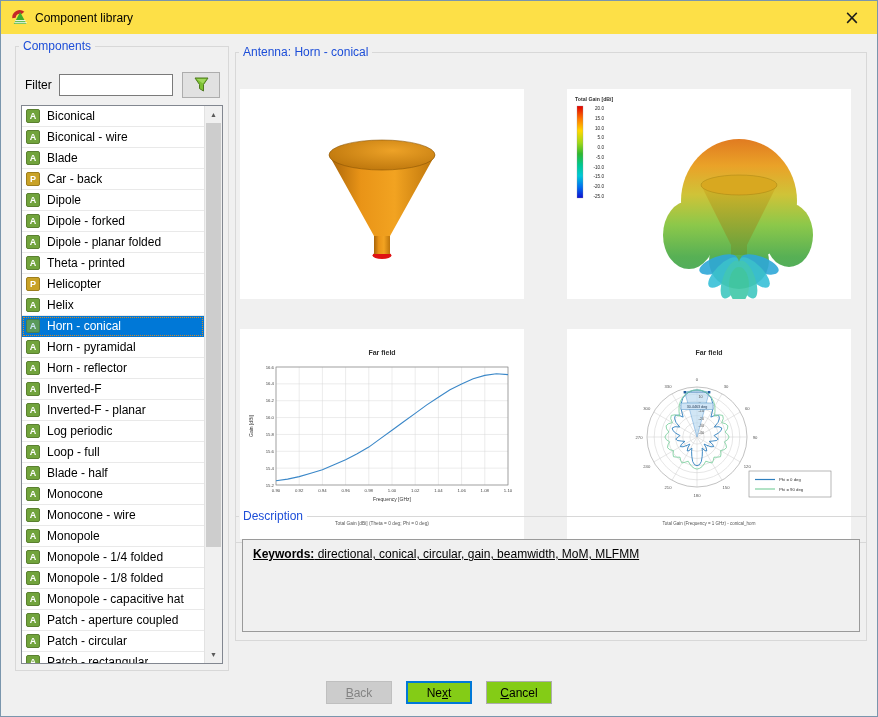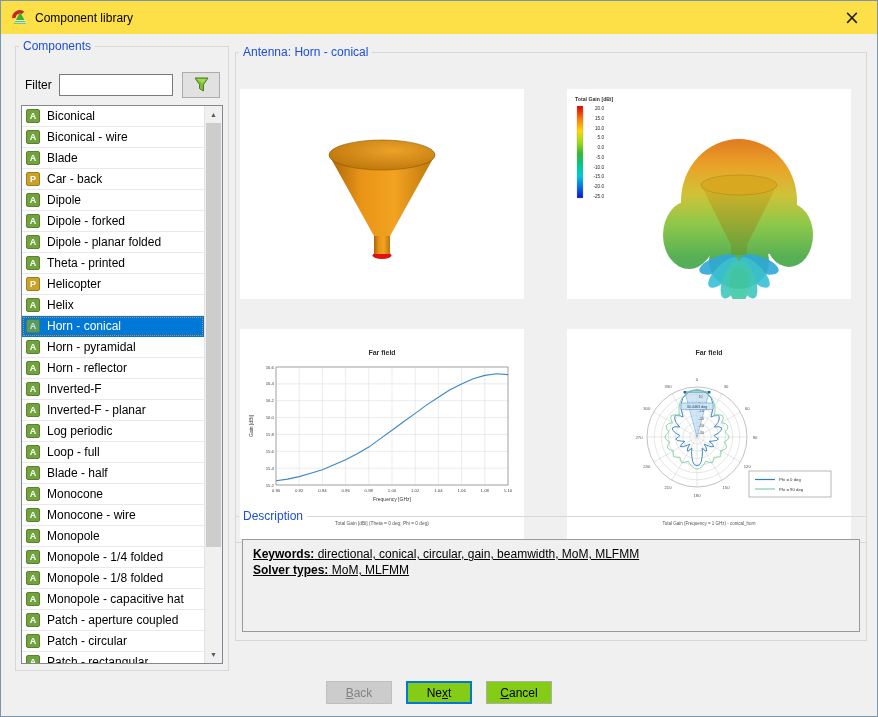--- a/index.html
+++ b/index.html
@@ -384,21 +384,20 @@
           <text x="212" y="161.7" font-size="4.3" fill="#333">Phi = 90 deg</text>
           <text x="142" y="196" text-anchor="middle" font-size="4.5" fill="#555">Total Gain (Frequency = 1 GHz) - conical_horn</text>
         </svg>
     </div>
   </fieldset>
 
   <fieldset style="left:234px;top:508px;width:630px;height:130px;">
     <legend>Description</legend>
     <div class="desc-box">
       <div><b>Keywords:</b><span> directional, conical, circular, gain, beamwidth, MoM, MLFMM</span></div>
-      <div><b>Solver types:</b><span> MoM, MLFMM</span></div>
     </div>
   </fieldset>
 
   <div class="button-row">
     <div class="btn disabled"><u>B</u>ack</div>
     <div class="btn primary">Ne<u>x</u>t</div>
     <div class="btn"><u>C</u>ancel</div>
   </div>
 
 </div>

